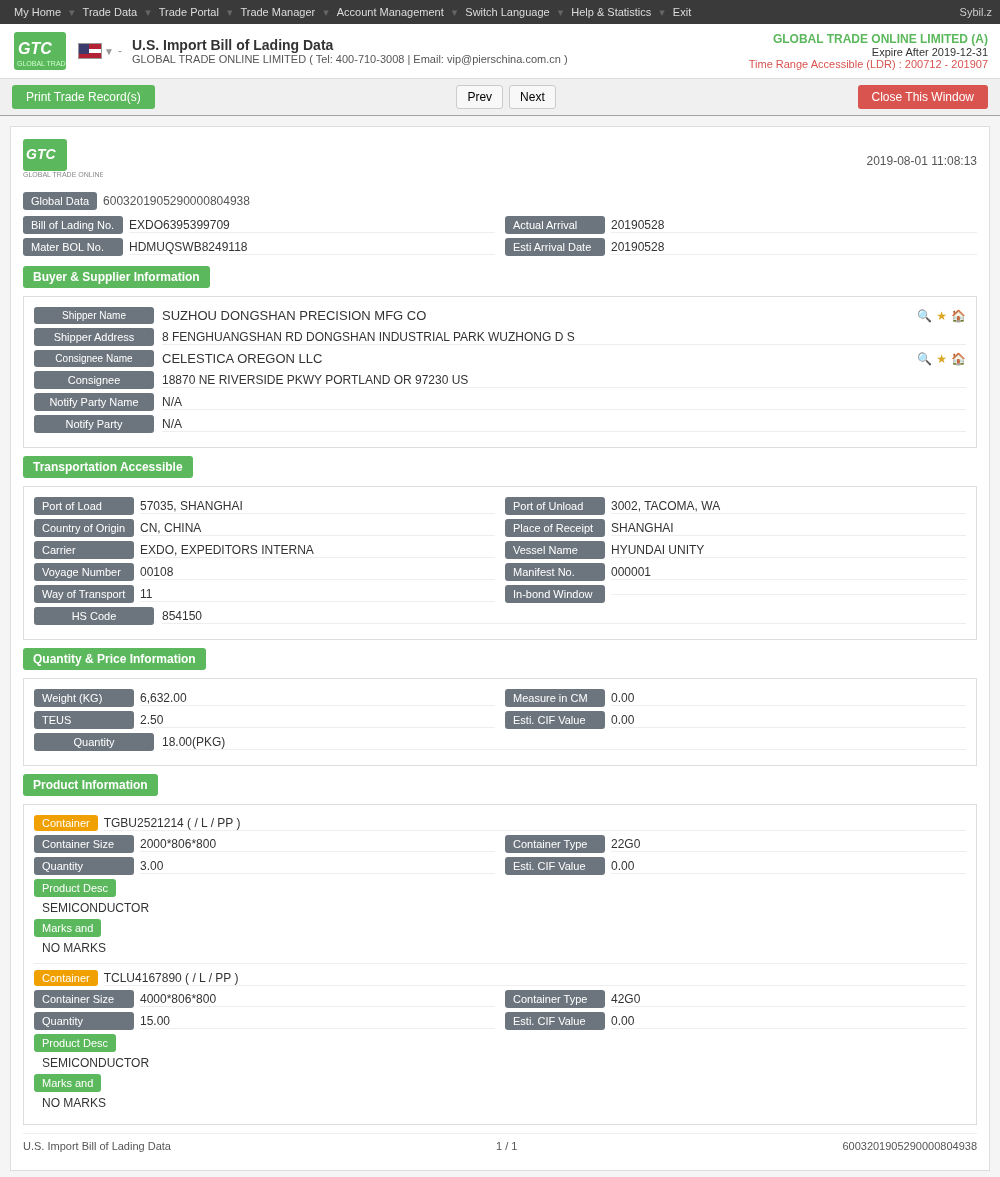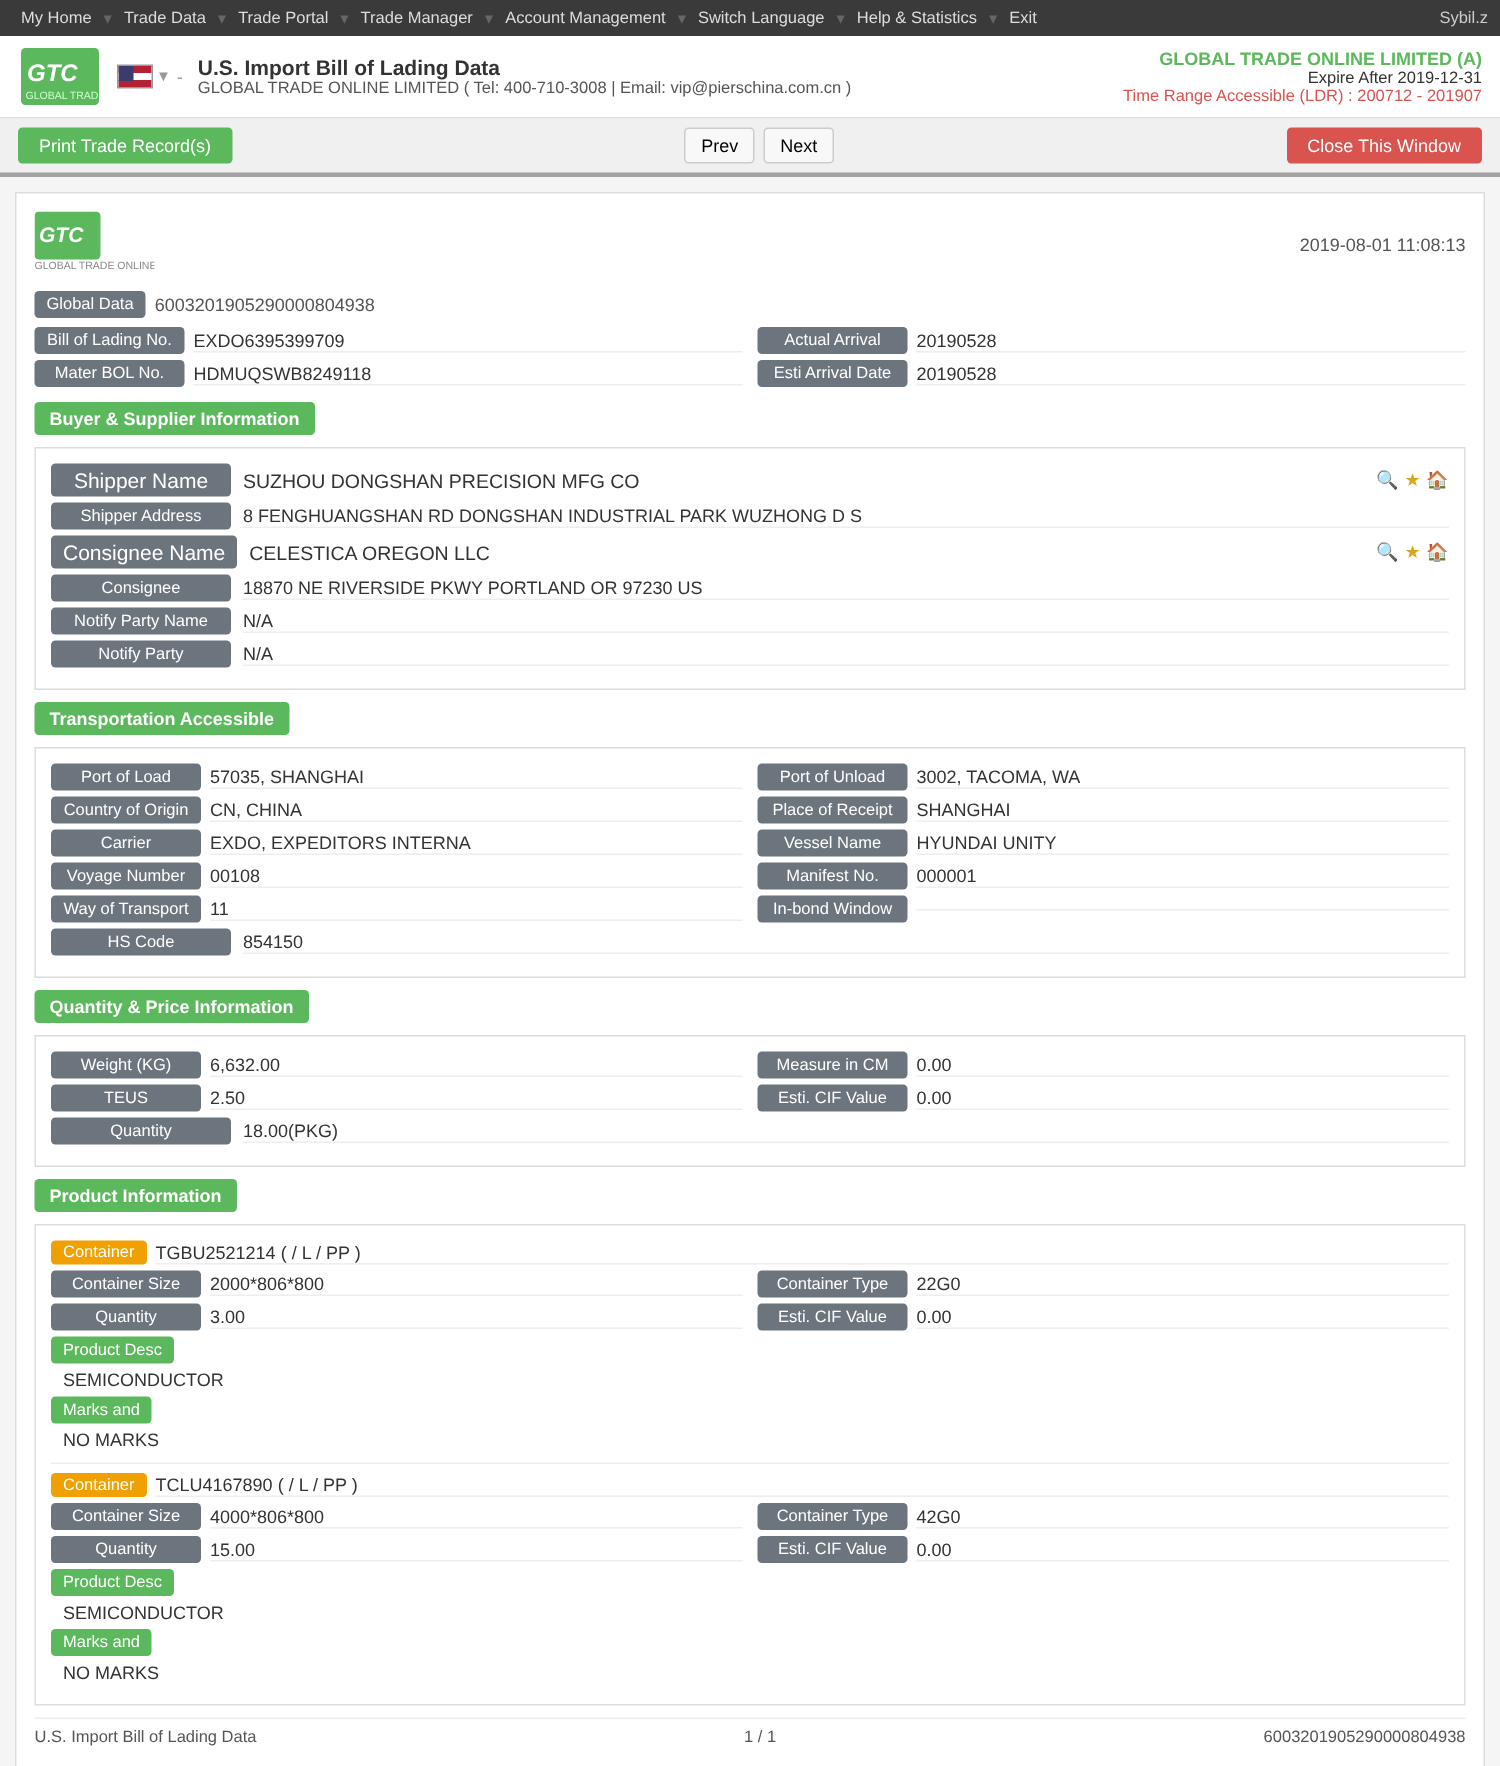--- a/index.html
+++ b/index.html
@@ -19,21 +19,21 @@
     .flag { width: 24px; height: 16px; background: linear-gradient(to bottom, #B22234 33%, #fff 33%, #fff 66%, #B22234 66%); border: 1px solid #999; position: relative; overflow: hidden; }
     .flag-blue { position: absolute; top: 0; left: 0; width: 10px; height: 10px; background: #3C3B6E; }
     .header-title { font-size: 14px; font-weight: bold; color: #333; }
     .header-info { font-size: 11px; color: #555; }
     .header-right { text-align: right; }
     .company-name { color: #5cb85c; font-weight: bold; font-size: 12px; }
     .expire-text { color: #333; font-size: 11px; }
     .time-range { color: #d9534f; font-size: 11px; }
 
     
-    .btn-bar { background: #f0f0f0; display: flex; align-items: center; justify-content: space-between; padding: 6px 12px; border-bottom: 3px solid #a3a3a3; }
+    .btn-bar { background: #f0f0f0; display: flex; align-items: center; justify-content: space-between; padding: 6px 12px; border-bottom: 1px solid #a3a3a3; }
     .btn-bar-center { display: flex; gap: 6px; }
     .btn-print { background: #5cb85c; color: #fff; border: none; padding: 5px 14px; cursor: pointer; border-radius: 3px; font-size: 12px; }
     .btn-nav { background: #f8f8f8; border: 1px solid #ccc; padding: 4px 10px; cursor: pointer; border-radius: 3px; font-size: 12px; }
     .btn-close { background: #d9534f; color: #fff; border: none; padding: 5px 14px; cursor: pointer; border-radius: 3px; font-size: 12px; }
 
     
     .main-content { background: #f5f5f5; padding: 10px; }
 
     
     .record-card { background: #fff; border: 1px solid #ddd; margin-bottom: 10px; padding: 12px; }
@@ -63,25 +63,25 @@
     .marks-header { background: #5cb85c; color: #fff; padding: 3px 8px; border-radius: 3px; font-size: 11px; margin-bottom: 4px; display: inline-block; }
 
     .divider { border: none; border-top: 1px solid #eee; margin: 6px 0; }
 
     .full-row { display: flex; align-items: center; width: 100%; margin-bottom: 4px; }
     .full-row .lbl { background: #6c757d; color: #fff; padding: 3px 8px; border-radius: 3px; font-size: 11px; min-width: 120px; text-align: center; margin-right: 8px; }
     .full-row .val { flex: 1; font-size: 12px; color: #333; border-bottom: 1px solid #eee; }
 
     .pair-row { display: flex; width: 100%; margin-bottom: 4px; gap: 10px; }
     .pair-cell { display: flex; align-items: center; flex: 1; }
-    .pair-cell .lbl { background: #6c757d; color: #fff; padding: 3px 8px; border-radius: 3px; font-size: 11px; min-width: 100px; text-align: center; margin-right: 6px; white-space: nowrap; }
+    .pair-cell .lbl { background: #6c757d; color: #fff; padding: 3px 8px; border-radius: 3px; font-size: 11px; min-width: 100px; margin-right: 6px; white-space: nowrap; }
     .pair-cell .val { flex: 1; font-size: 12px; color: #333; border-bottom: 1px solid #eee; }
 
     .shipper-row { display: flex; align-items: center; margin-bottom: 4px; }
-    .shipper-row .lbl { background: #6c757d; color: #fff; padding: 3px 8px; border-radius: 3px; font-size: 14px; min-width: 120px; text-align: center; margin-right: 8px; }
+    .shipper-row .lbl { background: #6c757d; color: #fff; padding: 3px 8px; border-radius: 3px; font-size: 10px; min-width: 120px; text-align: center; margin-right: 8px; }
     .shipper-row .val { flex: 1; font-size: 13px; color: #333; }
     .shipper-row .icons { display: flex; align-items: center; gap: 2px; }
   </style>
 </head>
 <body>
 
 <div class="top-nav">
   <div class="top-nav-left">
     <span class="top-nav-item">My Home</span>
     <span style="color:#666"> ▾ </span>

